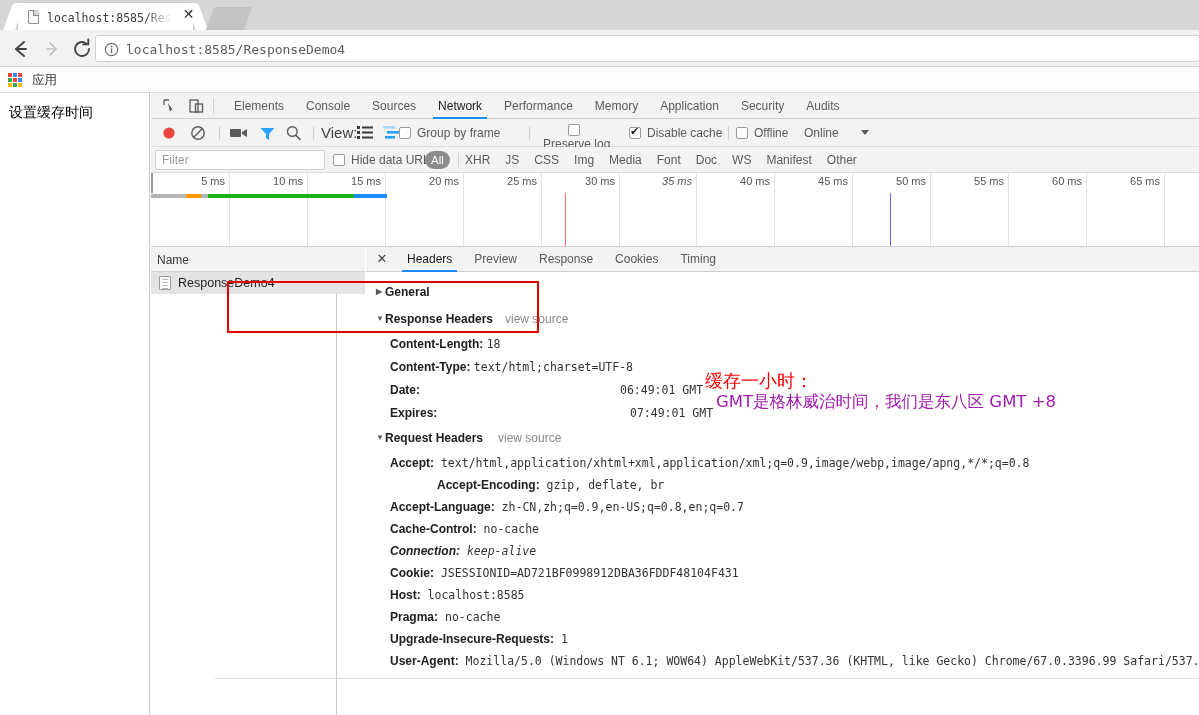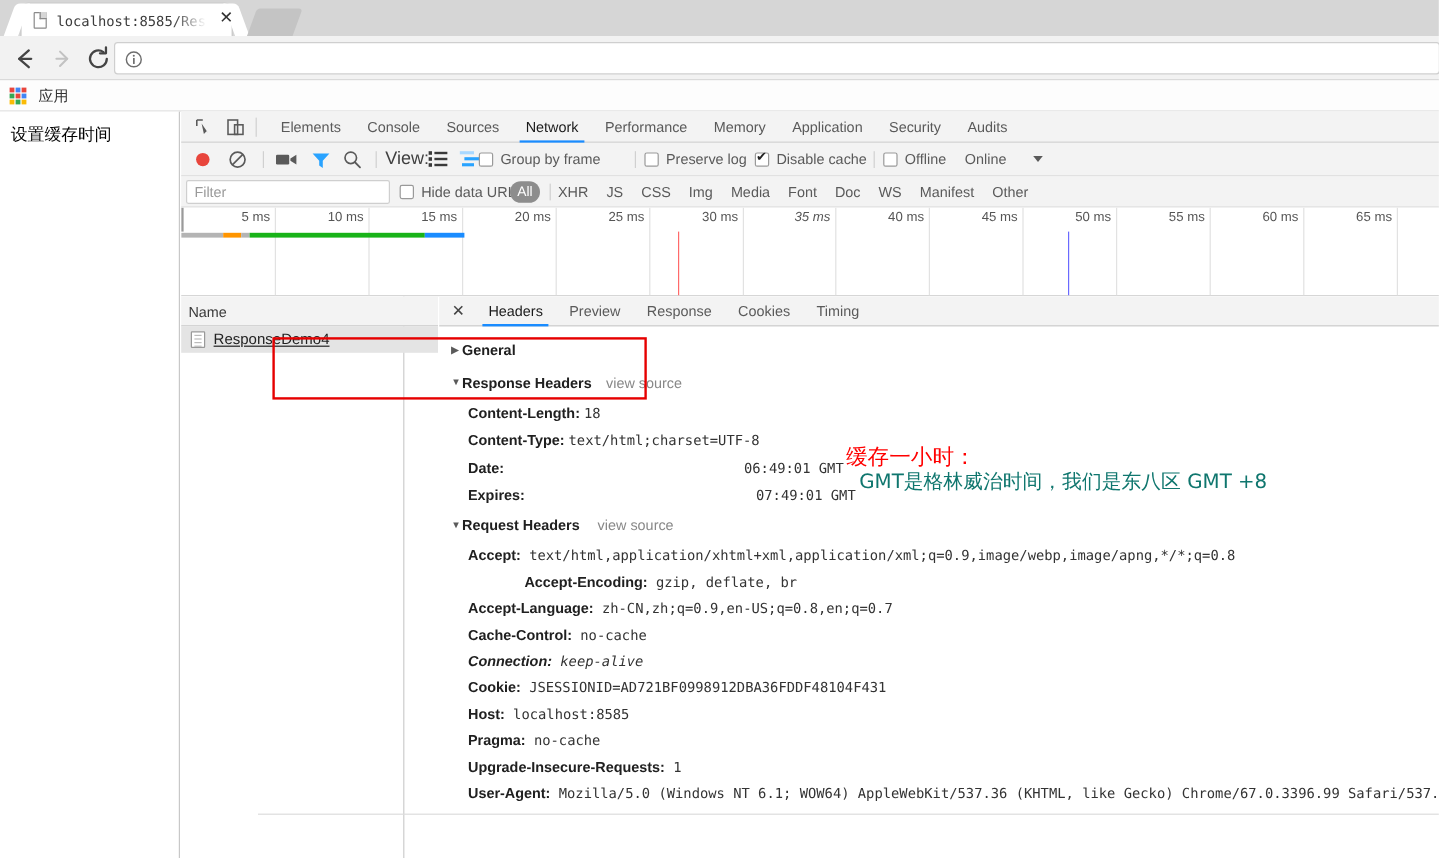--- a/index.html
+++ b/index.html
@@ -144,21 +144,21 @@
   .cbx{
     width:12px; height:12px; border:1px solid #9a9a9a; background:#fff; border-radius:2px;
     display:inline-block; position:relative; flex:0 0 auto;
   }
   .cbx.checked::after{
     content:"✔"; position:absolute; left:0px; top:-4px; font-size:11px; color:#222; line-height:14px;
   }
   .cblabel{ font-size:12px; color:#5a5a5a; margin-left:6px; white-space:nowrap; line-height:16px;}
   #cb-group{ left:248px;justify-content:flex-end; }
   #sep-c{ position:absolute; left:378px; top:7px; width:1px; height:14px; background:#d0d0d0; }
-  #cb-preserve{ left:386px; }
+  #cb-preserve{ left:386px;flex-direction:column; }
   #cb-disable{ left:478px; }
   #sep-d{ position:absolute; left:577px; top:7px; width:1px; height:14px; background:#d0d0d0; }
   #cb-offline{ left:585px; }
   #online-sel{ position:absolute; left:653px; top:6px; font-size:12px; color:#5a5a5a; line-height:16px; cursor:pointer;}
   #online-caret{ position:absolute; left:710px; top:11px; width:0;height:0;
     border-left:4px solid transparent;border-right:4px solid transparent;border-top:5px solid #5a5a5a; cursor:pointer;}
 
   
   #dt-filterbar{
     position:absolute; left:0; top:54px; width:1048px; height:26px;
@@ -214,21 +214,21 @@
     display:flex; align-items:center; cursor:pointer;
   }
   .req-doc-icon{
     width:12px; height:14px; margin-left:8px; border:1px solid #999; background:#fff;
     flex:0 0 auto; position:relative; border-radius:1px;
   }
   .req-doc-icon::after{
     content:""; position:absolute; left:2px; top:2px; right:2px; height:1px; background:#bbb;
     box-shadow:0 3px 0 #bbb, 0 6px 0 #bbb, 0 9px 0 #bbb;
   }
-  .req-row-name{ margin-left:7px; font-size:12.5px; color:#222; white-space:nowrap;text-decoration:underline; }
+  .req-row-name{ margin-left:7px; font-size:12.5px; color:#222; white-space:nowrap; }
 
   #req-detail{ position:absolute; left:215px; top:0; width:833px; height:468px; background:#fff; }
   #detail-tabbar{
     position:absolute; left:0; top:0; width:833px; height:25px;
     background:#f3f3f3; border-bottom:1px solid #cdcdcd;
   }
   #detail-close{
     position:absolute; left:8px; top:4px; width:16px; height:16px;
     font-size:13px; color:#444; text-align:center; line-height:16px; cursor:pointer;
   }
@@ -310,20 +310,21 @@
       </svg>
     </div>
     <div id="omnibox">
       <div id="omni-info">
         <svg width="15" height="15" viewBox="0 0 15 15">
             <circle cx="7.5" cy="7.5" r="6.2" fill="none" stroke="#6e6e6e" stroke-width="1.2"></circle>
             <circle cx="7.5" cy="4.4" r="0.85" fill="#6e6e6e"></circle>
             <rect x="6.85" y="6.3" width="1.4" height="5" fill="#6e6e6e"></rect>
           </svg>
       </div>
+      <div id="omni-url">localhost:8585/ResponseDemo4</div>
     </div>
   </div>
 
   <div id="bookmarkbar">
     <div id="apps-grid">
       <i style="background:#e8453c"></i>
         <i style="background:#4285f4"></i>
         <i style="background:#e8453c"></i>
       <i style="background:#34a853"></i>
         <i style="background:#e8453c"></i>
@@ -574,15 +575,15 @@
               <div class="hdr-row" style="top: 359px;"><span class="hdr-name">Upgrade-Insecure-Requests:</span><span class="hdr-val"> 1</span></div>
               <div class="hdr-row" style="top: 381px;"><span class="hdr-name">User-Agent:</span><span class="hdr-val"> Mozilla/5.0 (Windows NT 6.1; WOW64) AppleWebKit/537.36 (KHTML, like Gecko) Chrome/67.0.3396.99 Safari/537.36</span></div>
             </div>
         </div>
       </div>
     </div>
   </div>
 
   <div id="redbox" style="border-color: rgb(230, 0, 0);"></div>
   <div id="annot1" style="color: rgb(255, 0, 0);">缓存一小时：</div>
-  <div id="annot2" style="color: #0f766e;">GMT是格林威治时间，我们是东八区  GMT +8</div>
+  <div id="annot2" style="color: #a21caf;">GMT是格林威治时间，我们是东八区  GMT +8</div>
   <div id="bottom-rule"></div>
 </div>
 
 </body></html>

